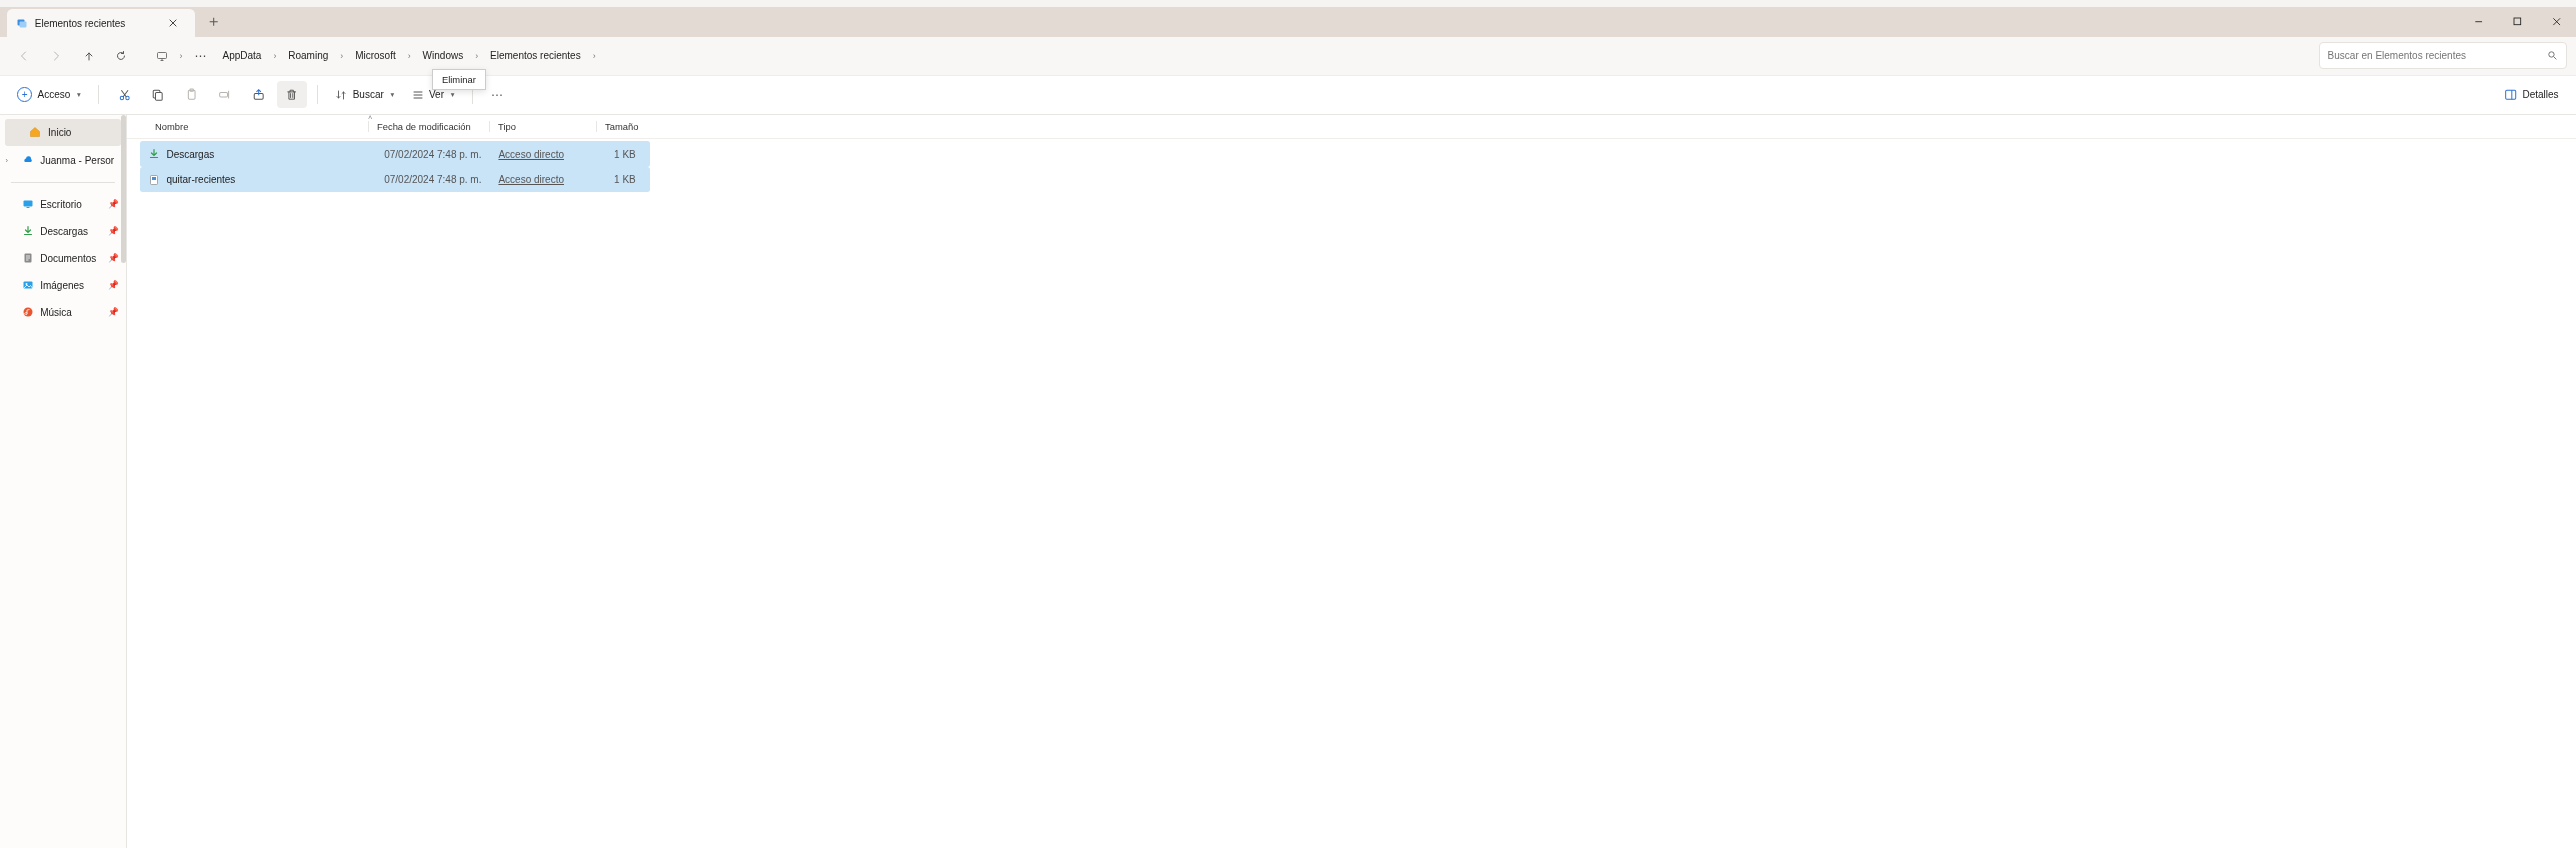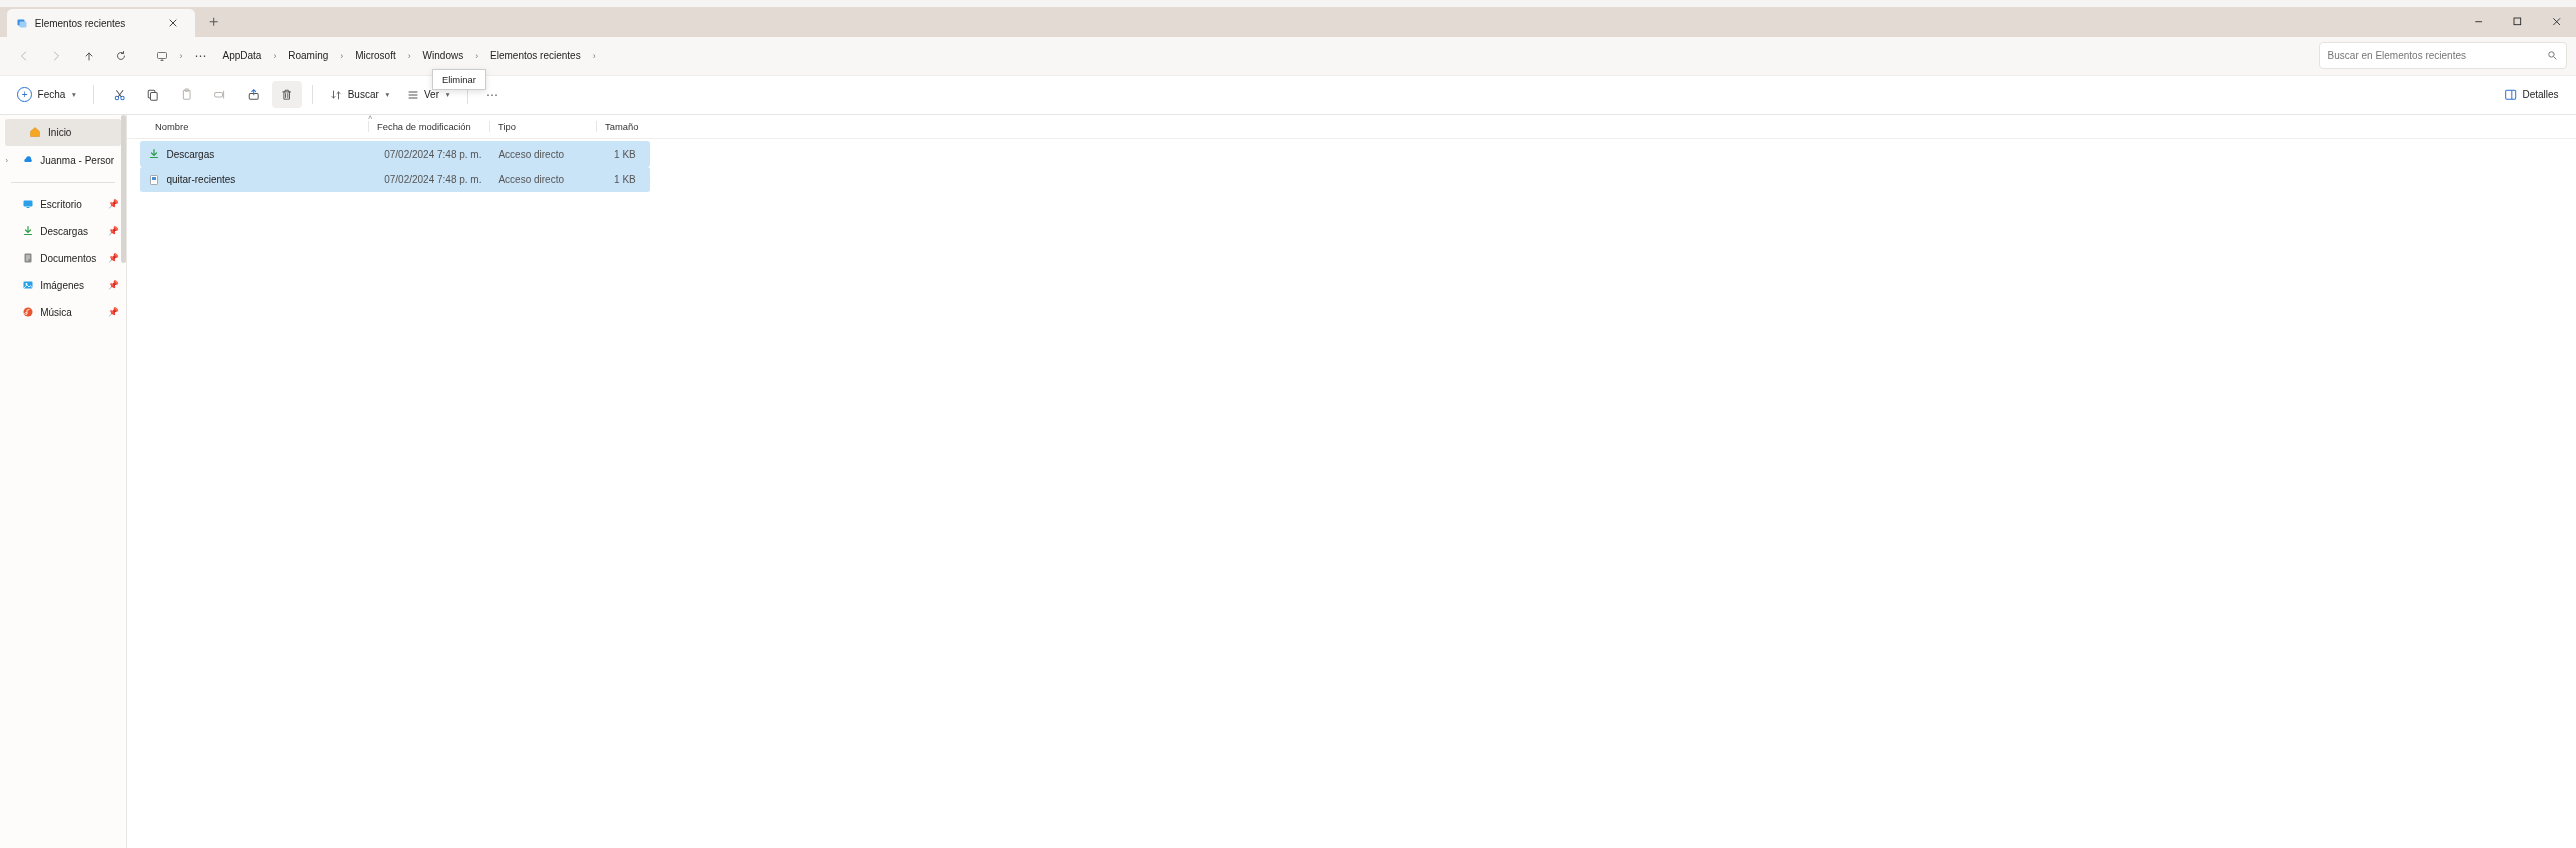--- a/index.html
+++ b/index.html
@@ -159,21 +159,21 @@
     font-size:10px;
     color:#222;
     border-radius:2.7px;
     padding-left: 6.7px;
     width: 510px;
   }
   .row.selected { background:#c9e3f7; }
   .row .ricon { width:14.8px; height:14.8px; margin-right:5.4px; display:inline-flex; align-items:center; justify-content:center; }
   .row .rname { width: 201px; }
   .row .rdate { width: 121px; color:#555;margin-left:28px; }
-  .row .rtype { width: 107px; color:#555; }
+  .row .rtype { width: 107px; color:#555;text-decoration:underline; }
   .row .rsize { width: 54px; text-align:center; color:#555; }
 
   .scrollbar-sidebar {
     position:absolute;
     right:0;
     top: 0;
     width: 5.4px;
     height: 148px;
     background:#d8d5d1;
     border-radius:2.7px;
@@ -280,21 +280,21 @@
           <circle cx="10" cy="10" r="6" stroke="#666" stroke-width="2" fill="none"></circle>
           <path d="M15 15 L21 21" stroke="#666" stroke-width="2"></path>
         </svg>
     </span>
   </div>
 </div>
 
 <div class="toolbar">
   <div class="tb-btn">
     <span class="tb-plus-circle">+</span>
-    <span>Fecha</span>
+    <span>Acceso</span>
     <span class="chev">▾</span>
   </div>
   <div class="tb-sep"></div>
 
   <div class="tb-btn icononly">
     <svg width="13.4" height="13.4" viewBox="0 0 24 24">
         <circle cx="7" cy="18" r="3" stroke="#2a72d6" stroke-width="1.8" fill="none"></circle>
         <circle cx="17" cy="18" r="3" stroke="#2a72d6" stroke-width="1.8" fill="none"></circle>
         <path d="M9 16 L18 4 M15 16 L6 4" stroke="#555" stroke-width="1.8"></path>
       </svg>

